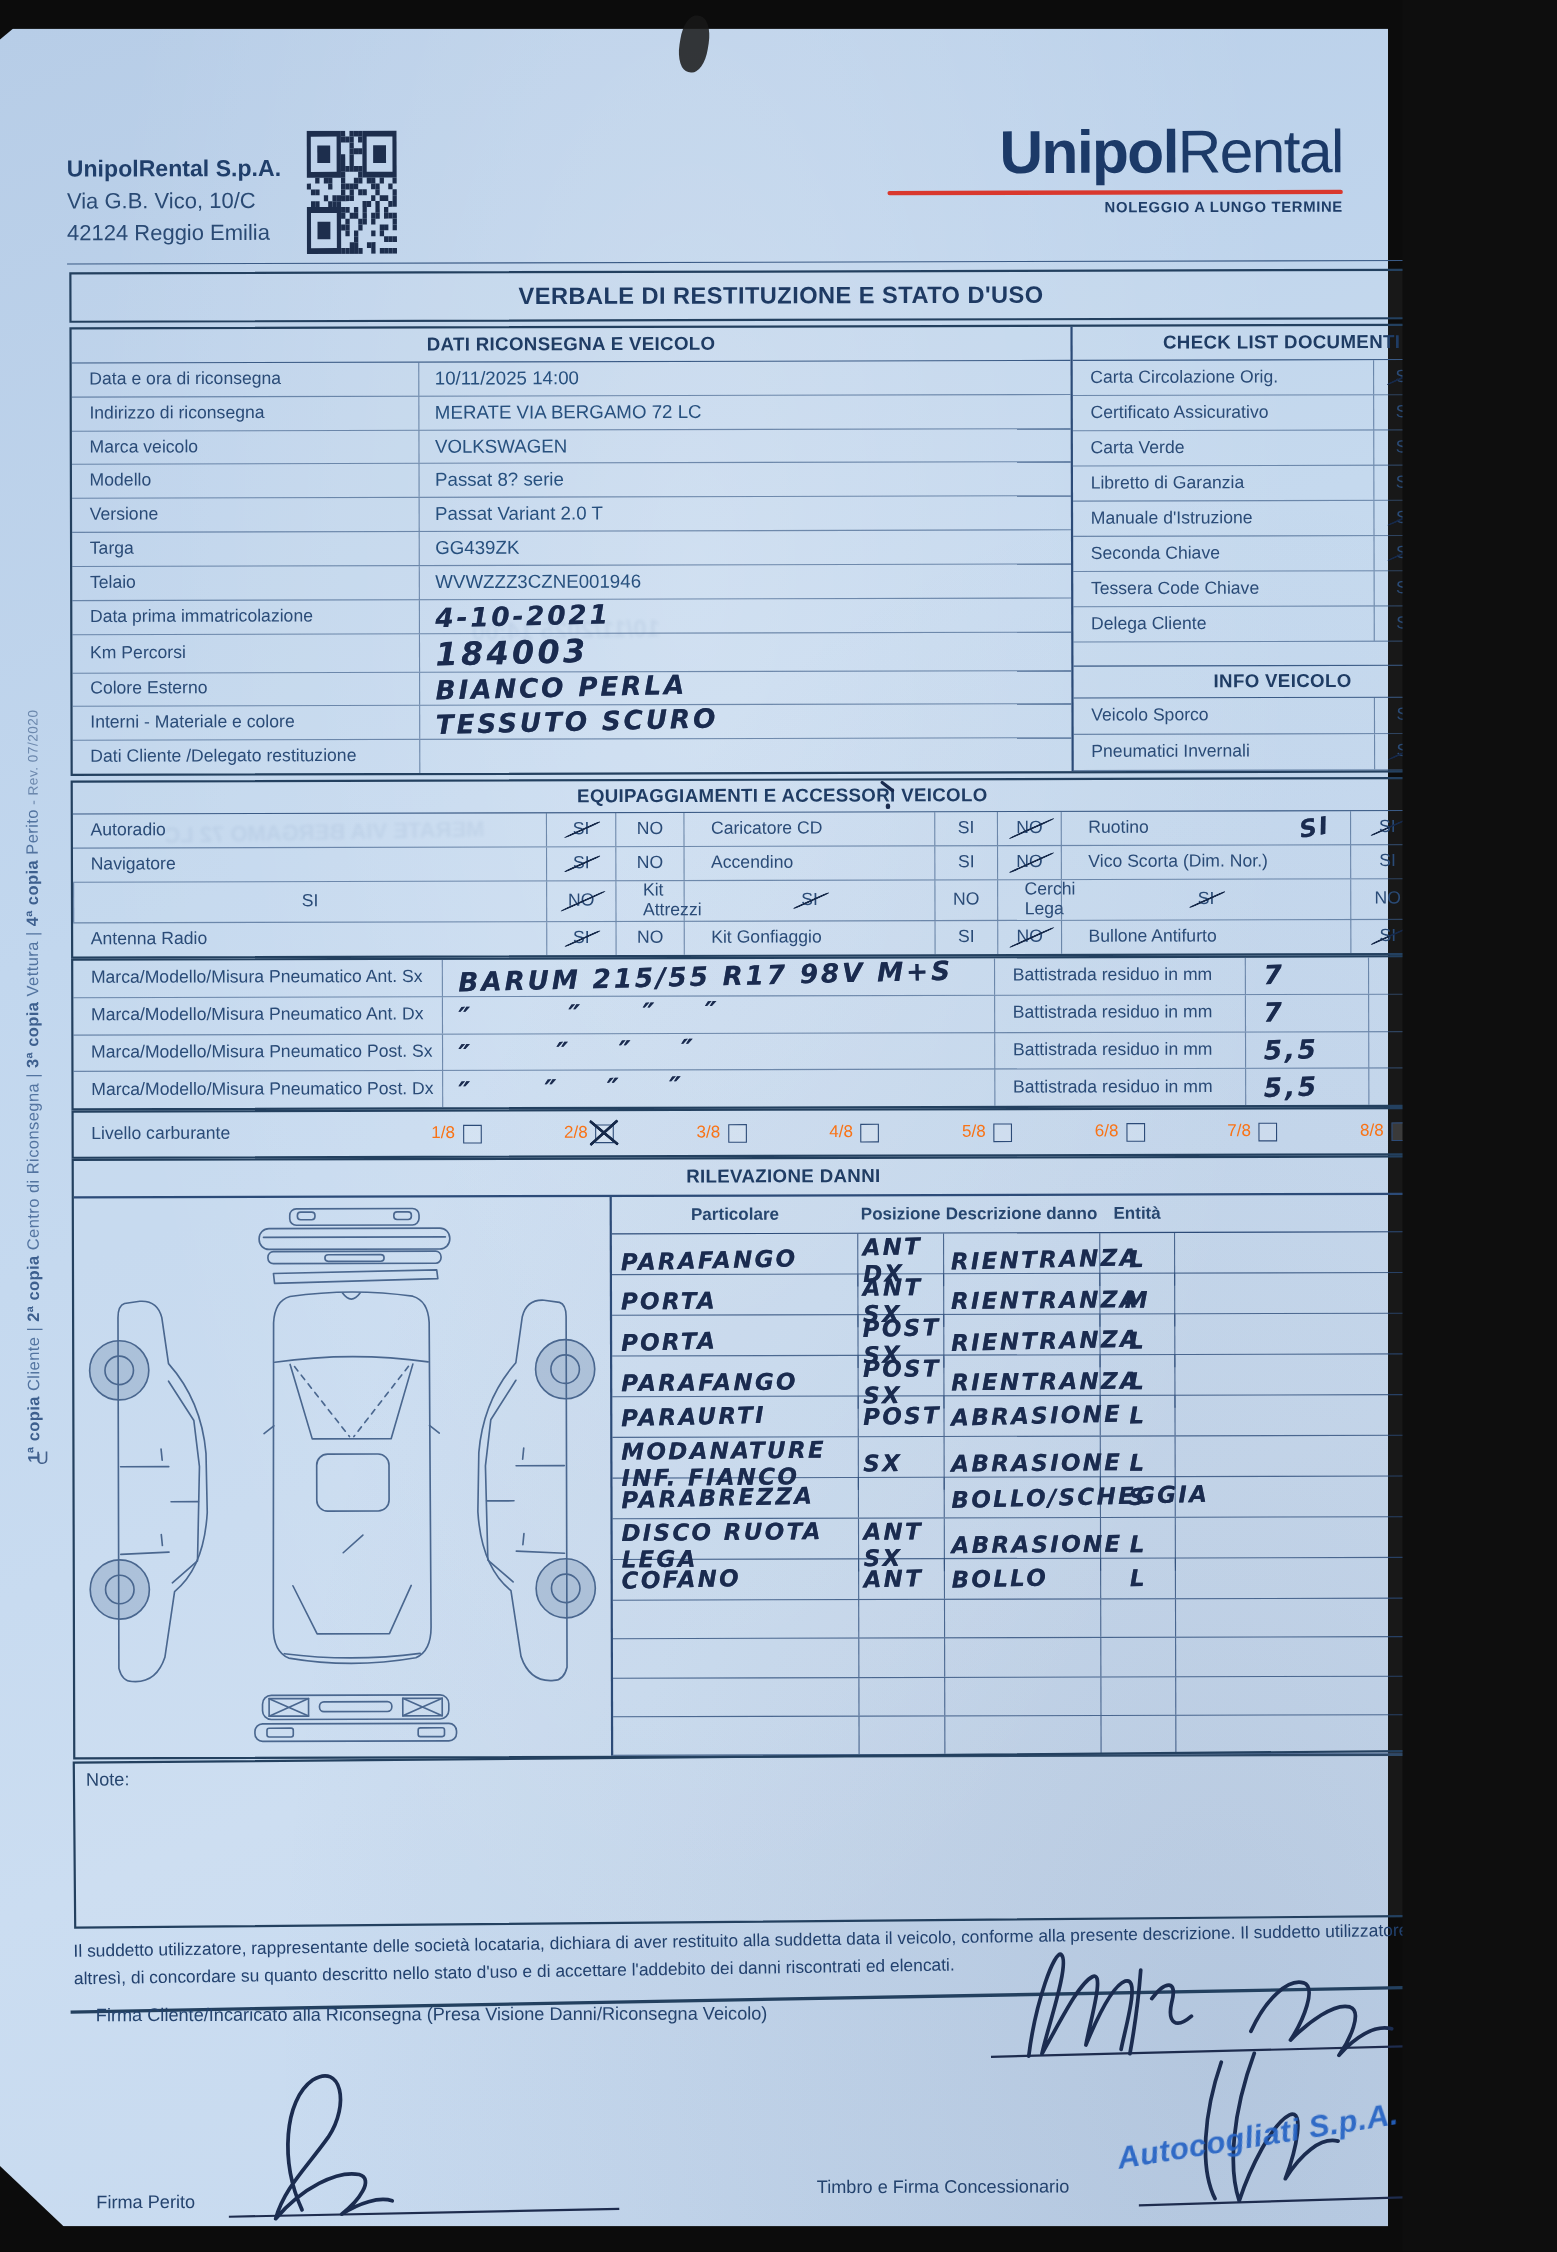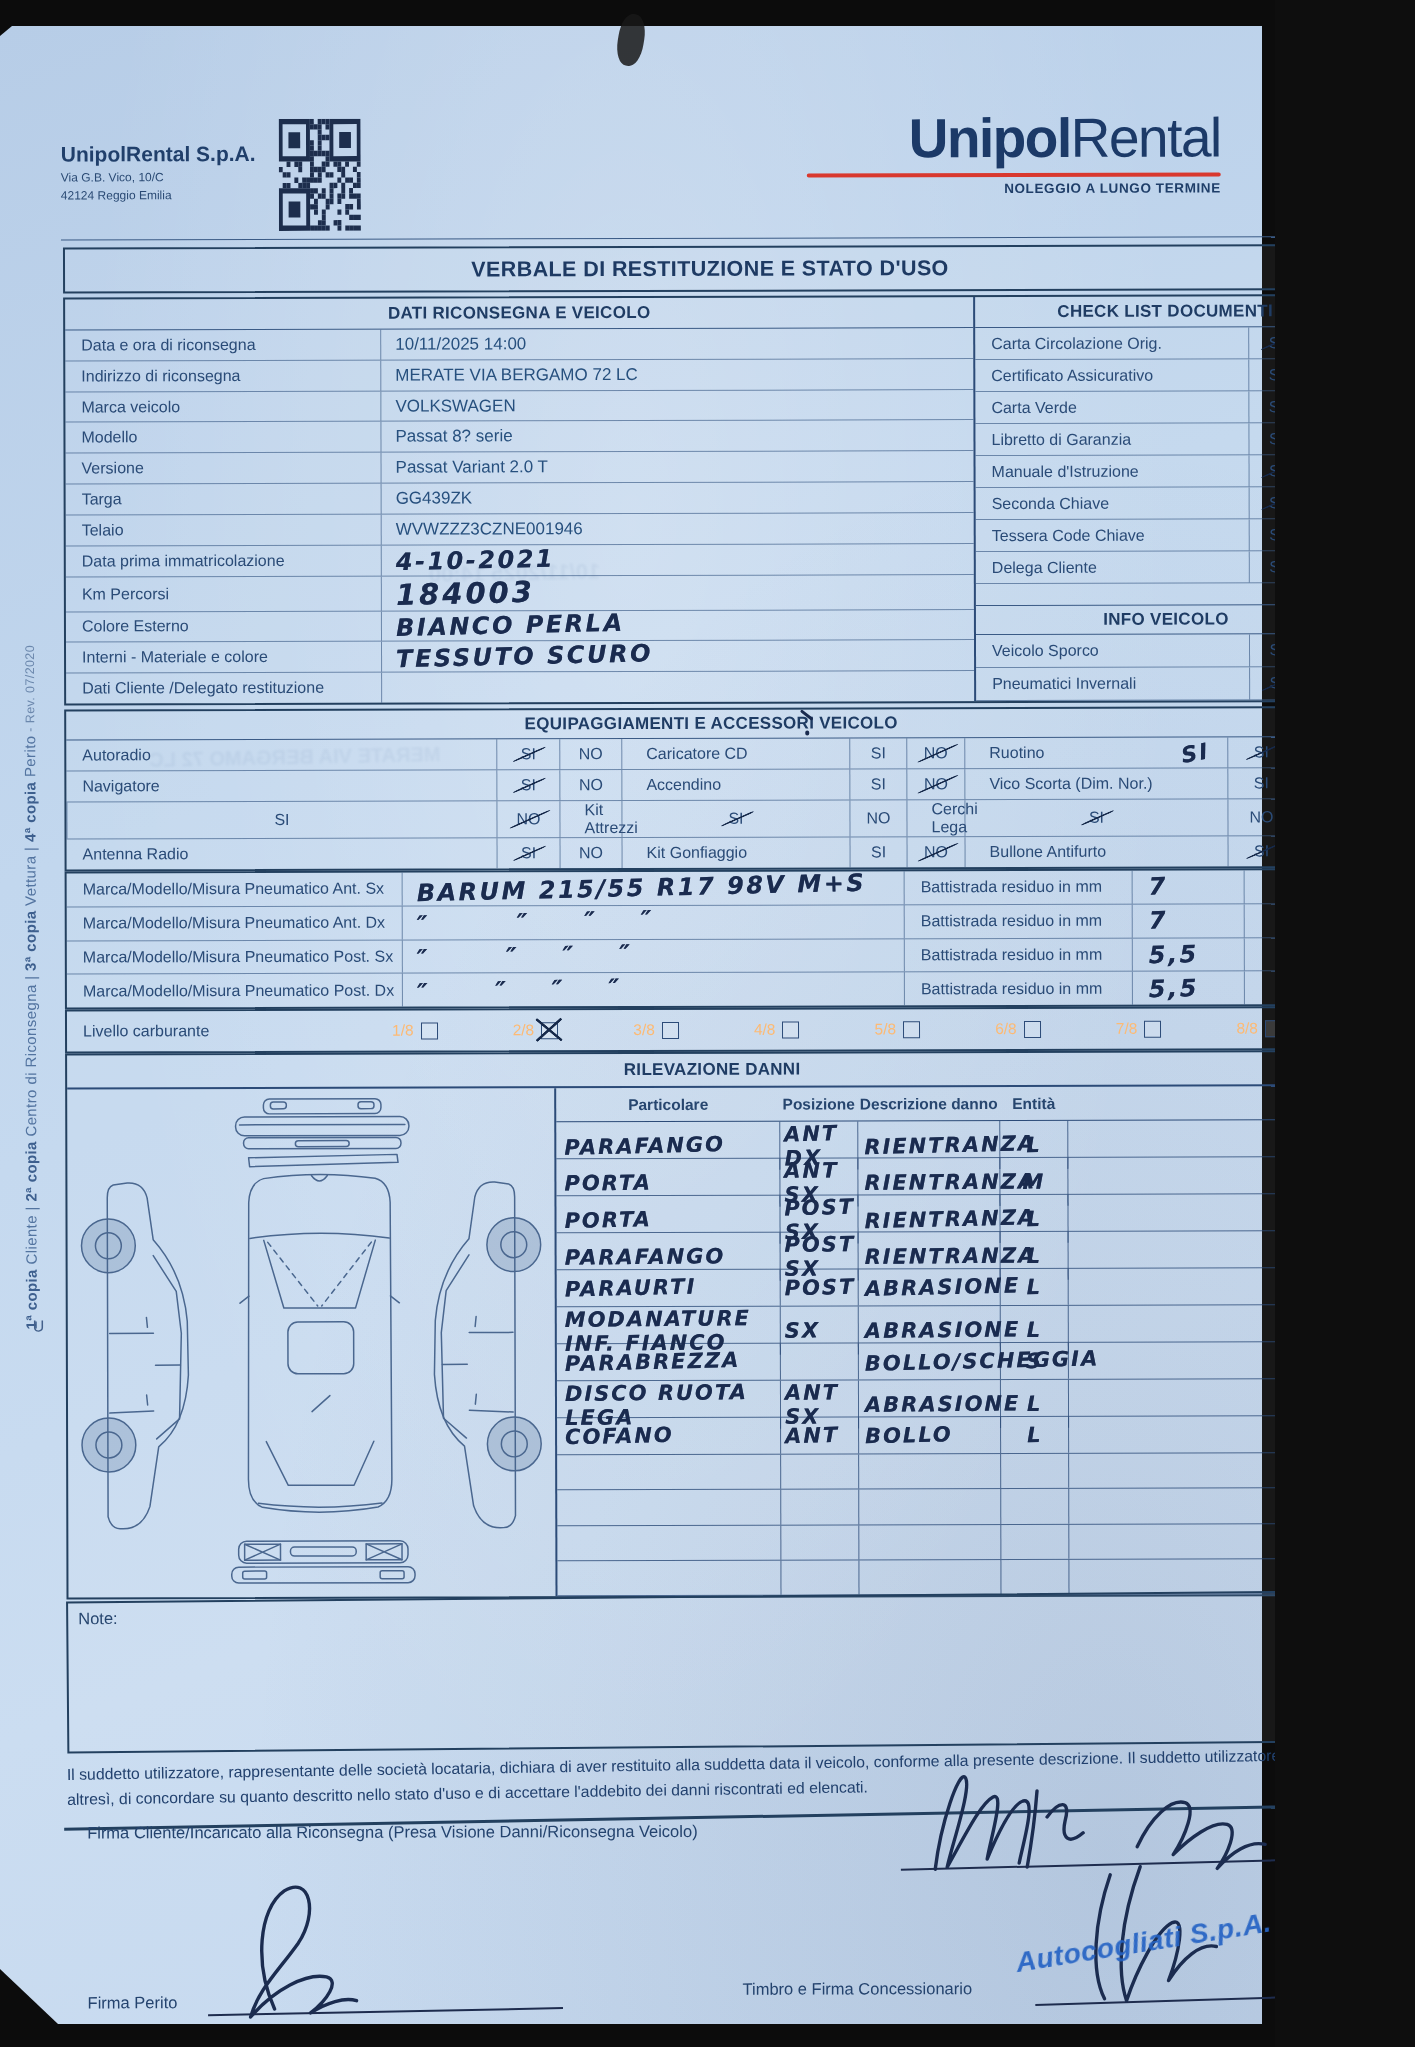--- a/index.html
+++ b/index.html
@@ -9,21 +9,21 @@
          background:linear-gradient(160deg,#b7cde7 0%,#c2d7ee 35%,#cbddf1 70%,#c5d8ee 100%);
          clip-path:polygon(12px 0,100% 0,100% 100%,58px 100%,0 calc(100% - 55px),0 10px);}
   .paper::before{content:'';position:absolute;inset:0;pointer-events:none;
          background:radial-gradient(ellipse at 50% 25%,rgba(255,255,255,.22),rgba(0,0,0,0) 62%),
                     radial-gradient(ellipse at 88% 92%,rgba(80,100,135,.16),rgba(0,0,0,0) 55%);}
   .content{position:absolute;inset:0;transform:rotate(-0.15deg);}
 
   
   .coinfo{position:absolute;left:63px;top:138px;line-height:1.45;color:#2a4a74;}
   .coinfo .nm{font-weight:700;font-size:21px;color:#203f6b;}
-  .coinfo .ad{font-size:12px;}
+  .coinfo .ad{font-size:20px;}
   .qr{position:absolute;left:281px;top:118px;width:82px;height:112px;}
   .logo{position:absolute;right:52px;top:112px;text-align:right;width:420px;}
   .logo .big{font-size:55px;letter-spacing:-1.5px;color:#1c3a68;line-height:1;}
   .logo .big .b{font-weight:700;}
   .logo .big .l{font-weight:400;}
   .redline{height:4px;background:#d9382e;margin:7px 0 4px 6px;border-radius:2px;}
   .tagline{font-size:13.5px;font-weight:700;color:#1f3e69;letter-spacing:.6px;}
 
   
   .box2{position:absolute;border:2.5px solid #23405f;background:rgba(255,255,255,.05);}
@@ -71,21 +71,21 @@
   
   .tires{left:65px;top:870px;width:1290px;height:134px;display:flex;flex-direction:column;}
   .prow{flex:1;display:grid;grid-template-columns:335px 502px 228px 112px auto;
         border-bottom:1px solid rgba(58,90,133,.65);align-items:center;}
   .prow:last-child{border-bottom:none;}
   .prow .b{border-left:1px solid rgba(58,90,133,.65);align-self:stretch;display:flex;align-items:center;}
 
   
   .fuel{left:65px;top:1008px;width:1290px;height:40px;display:grid;grid-template-columns:325px repeat(8,1fr);align-items:center;}
   .fuel .flbl{padding-left:16px;font-size:16px;}
-  .fcell{display:flex;align-items:center;gap:7px;font-size:15.5px;color:#fdba74;}
+  .fcell{display:flex;align-items:center;gap:7px;font-size:15.5px;color:#f97316;}
   .cbox{width:15px;height:15px;border:1.6px solid #2c4b78;display:inline-block;position:relative;background:rgba(255,255,255,.15);}
   .fx::before,.fx::after{content:'';position:absolute;width:34px;border-top:3px solid #16294a;left:-10px;top:5px;border-radius:2px;}
   .fx::before{transform:rotate(40deg);}
   .fx::after{transform:rotate(-42deg);}
 
   
   .danni{left:65px;top:1052px;width:1290px;height:542px;display:flex;flex-direction:column;}
   .danni .sechdr{height:32px;flex:none;border-bottom:2px solid #2c4b78;}
   .dbody{flex:1;display:flex;min-height:0;}
   .diagram{width:487px;border-right:2px solid #2c4b78;position:relative;}

